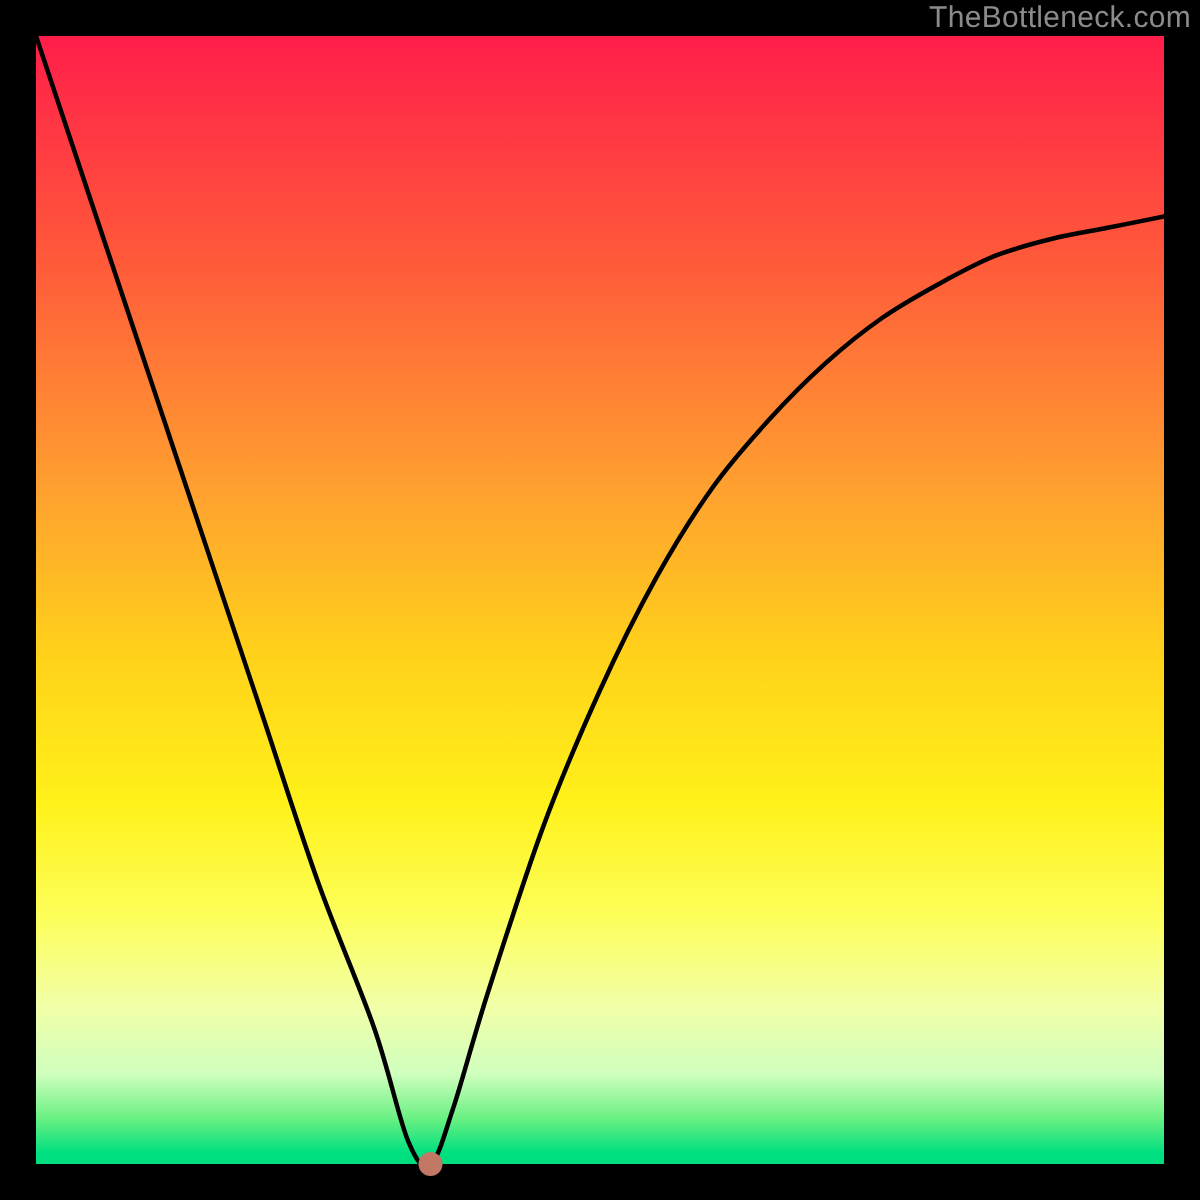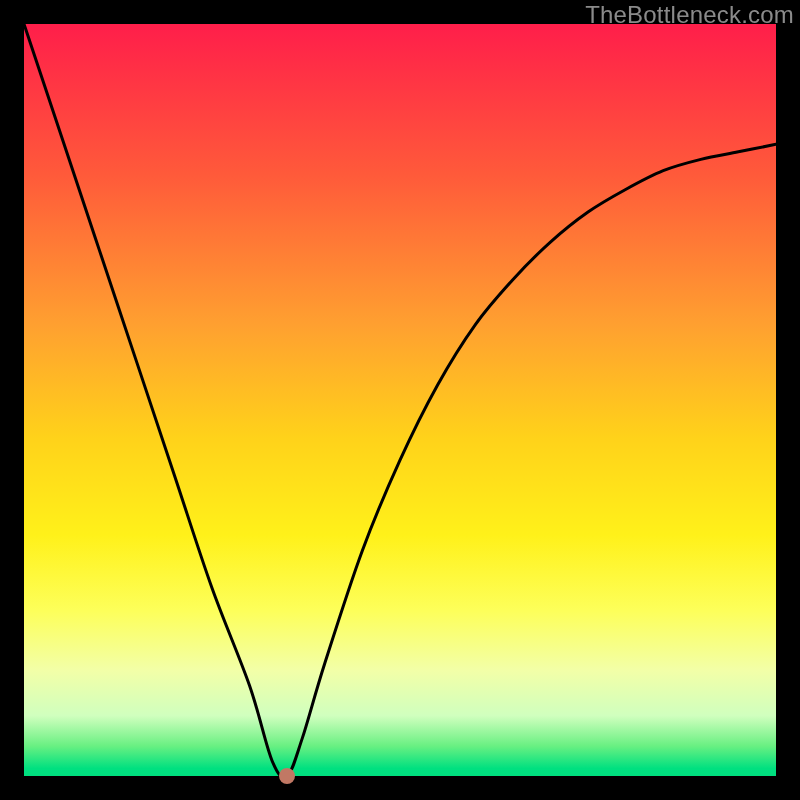--- a/index.html
+++ b/index.html
@@ -53,21 +53,21 @@
     height: 16px;
     border-radius: 50%;
     background: #c17864;
     transform: translate(-50%, -50%);
   }
   .watermark {
     position: absolute;
     top: 1px;
     right: 6px;
     color: #8b8b8b;
-    font-size: 24px;
+    font-size: 20px;
     letter-spacing: 0.2px;
     z-index: 5;
     font-weight: 500;
   }
 </style>
 </head>
 <body>
 
 <div class="watermark">TheBottleneck.com</div>
 

